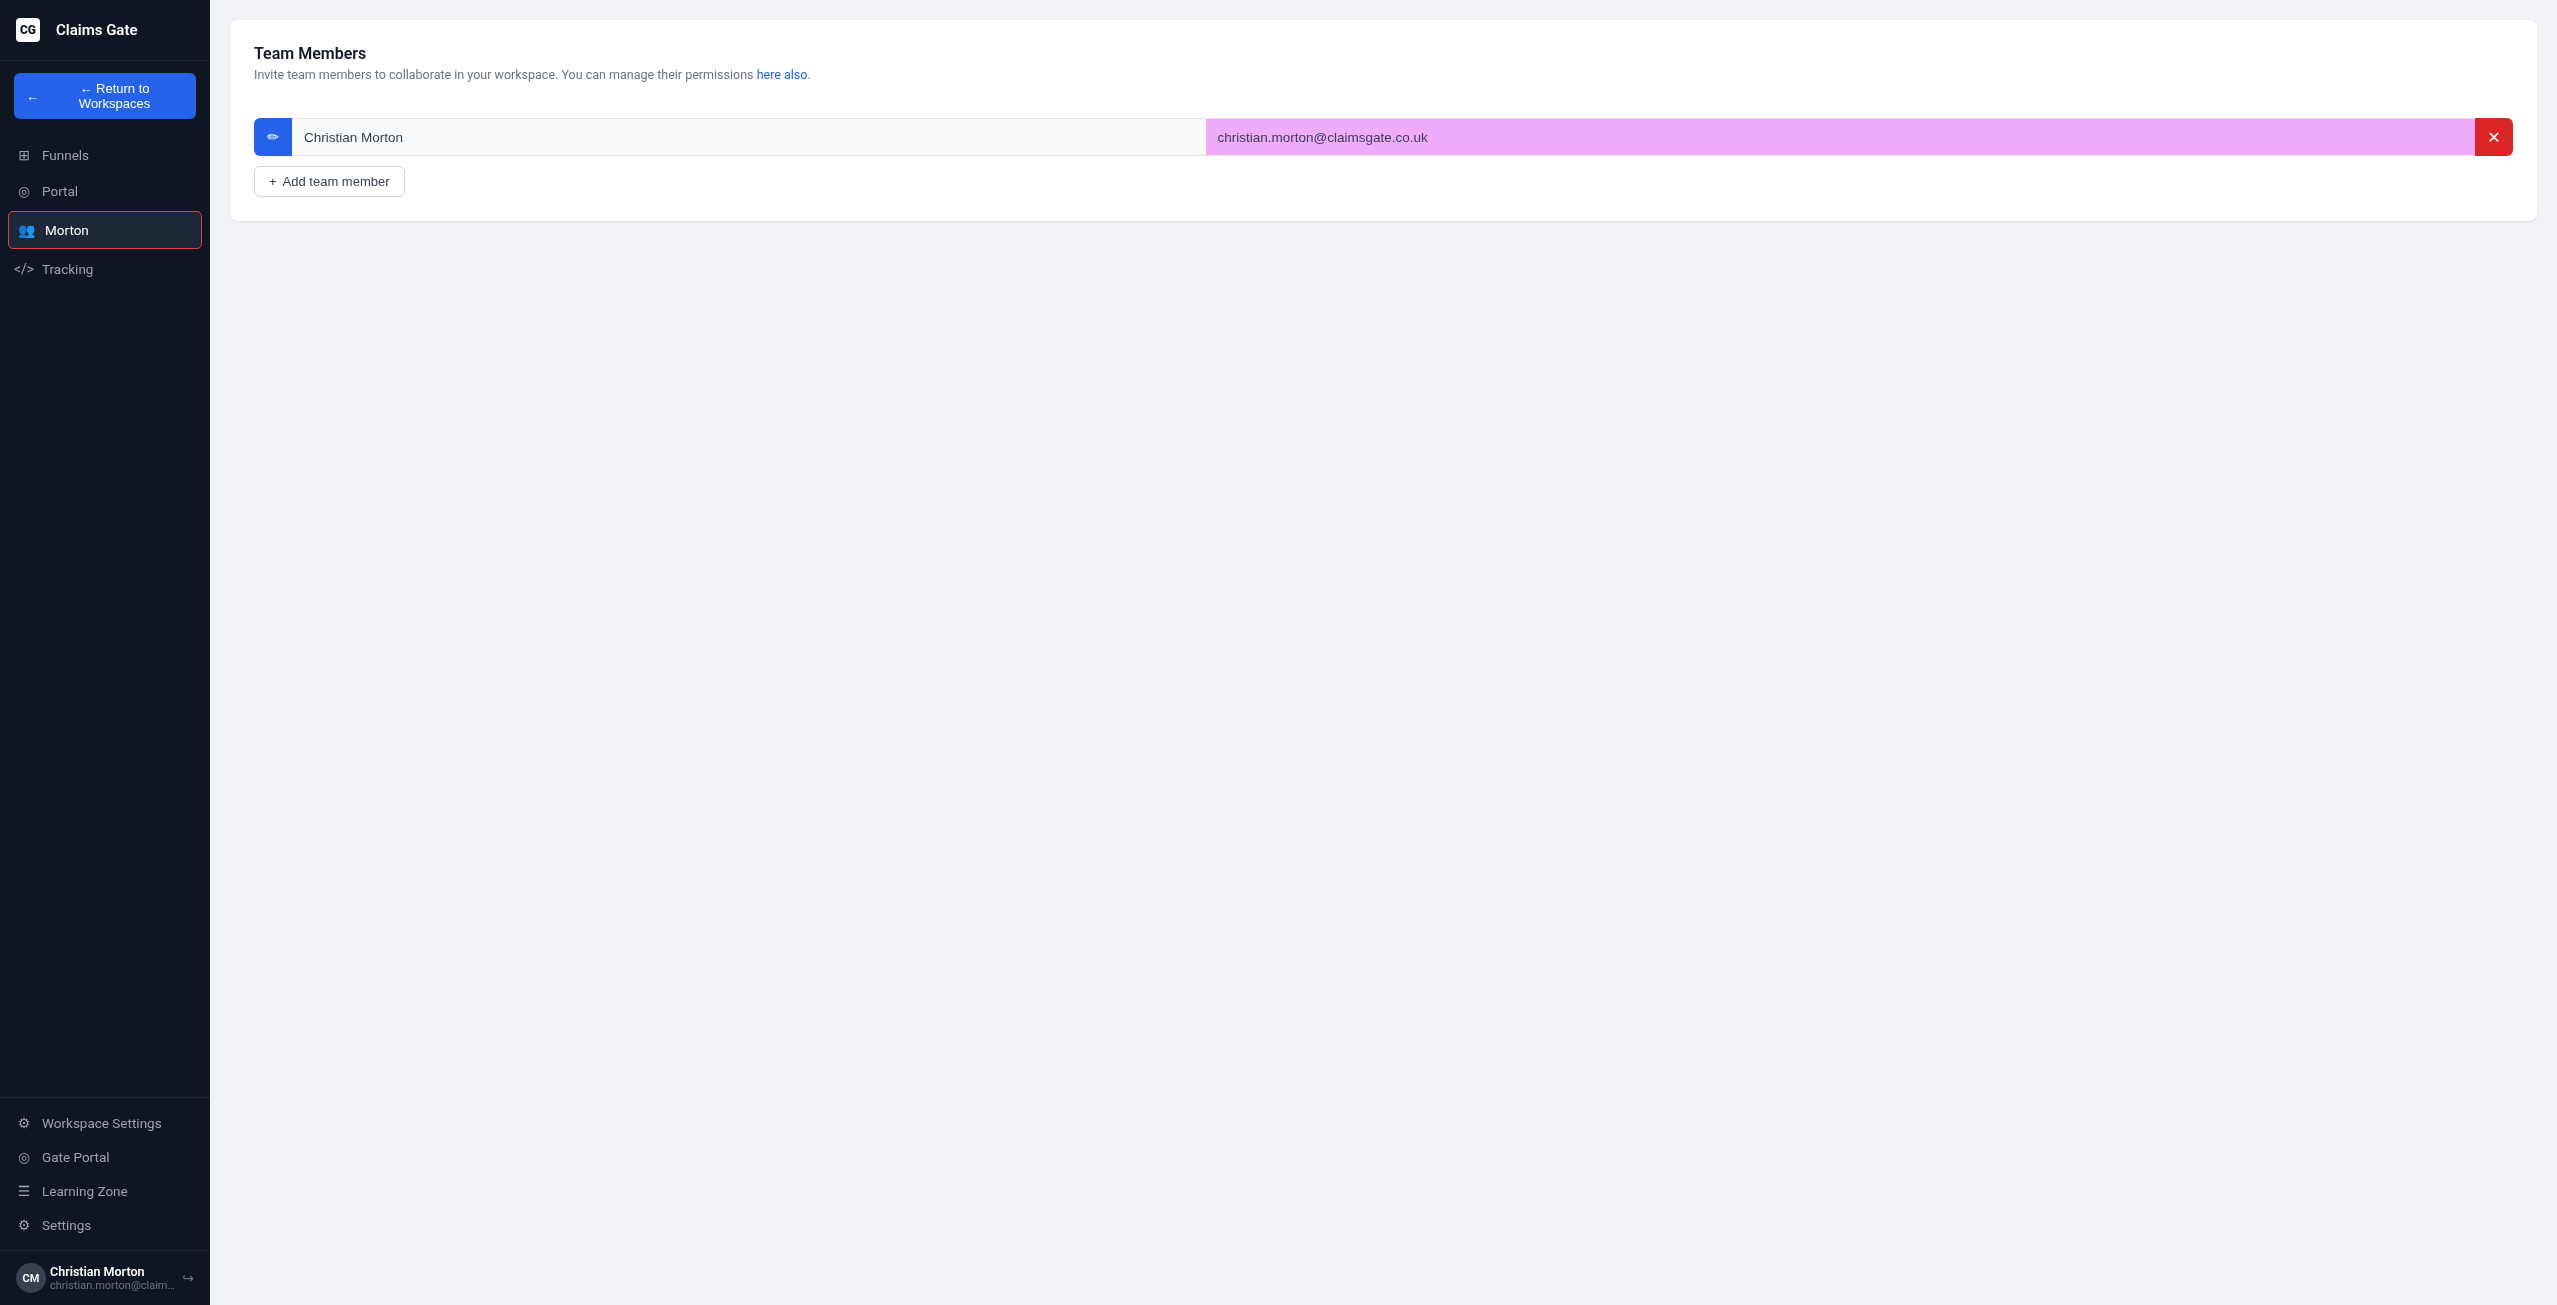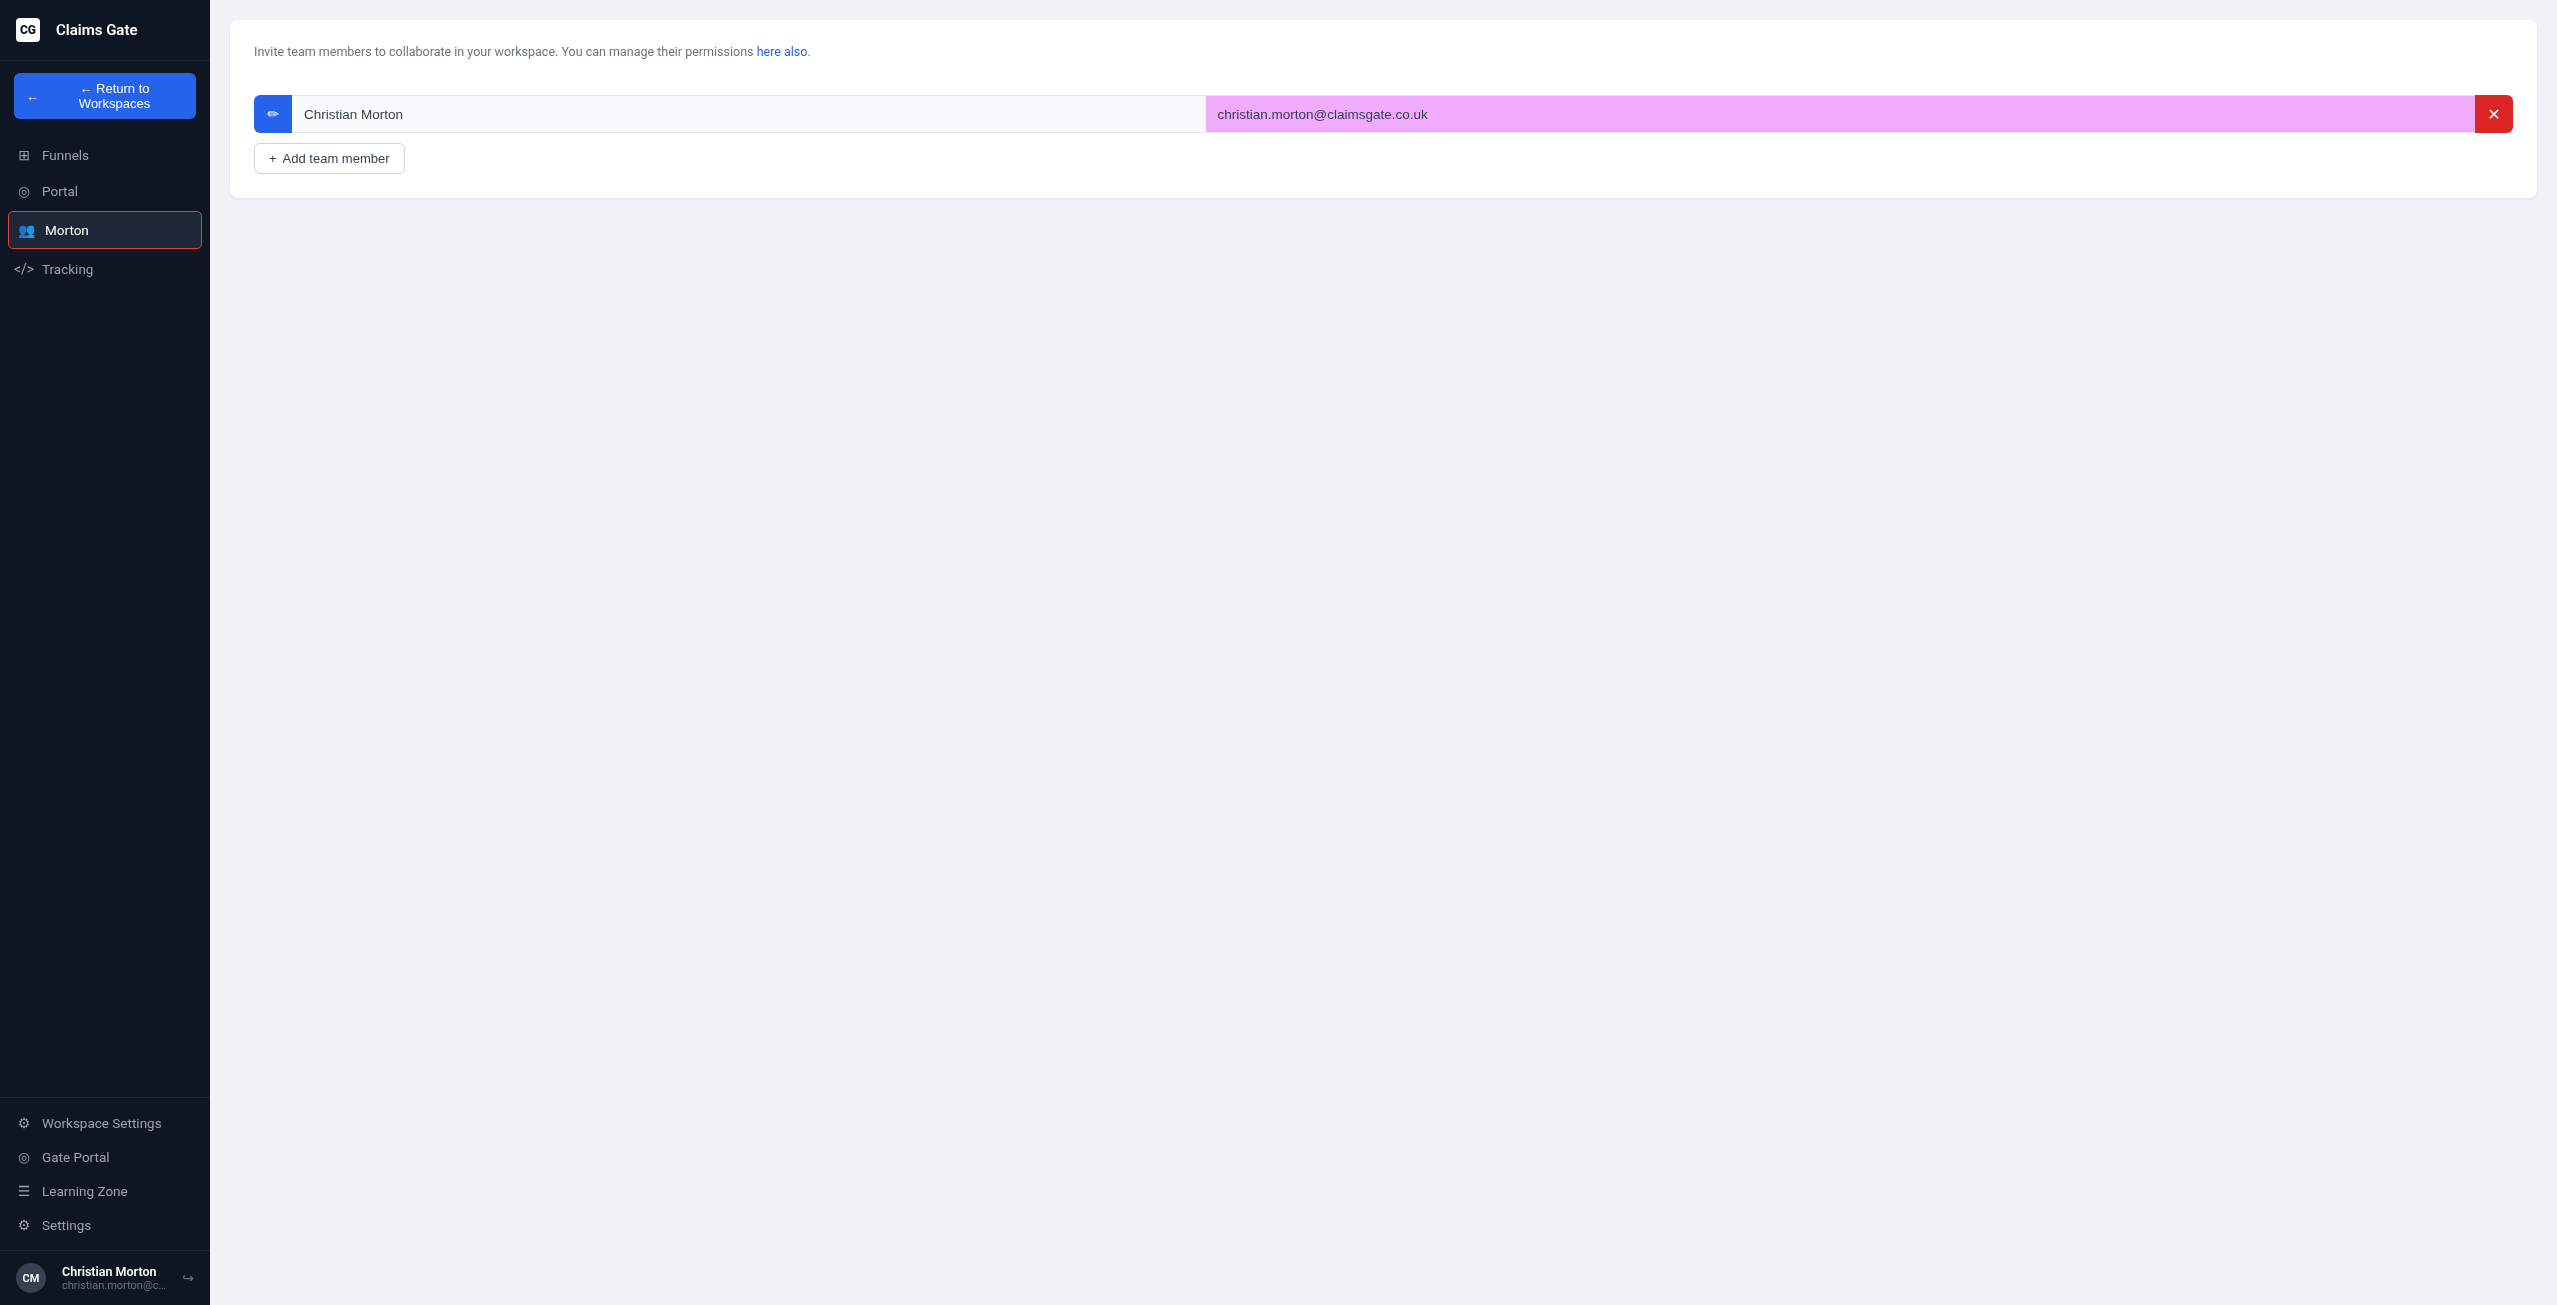--- a/index.html
+++ b/index.html
@@ -111,21 +111,21 @@
       color: #9ca3af;
       cursor: pointer;
       font-size: 13.5px;
     }
 
     .user-section {
       display: flex;
       align-items: center;
       padding: 12px 16px;
       border-top: 1px solid rgba(255,255,255,0.07);
-      gap: 16px;
+      gap: 4px;
     }
 
     .user-avatar {
       width: 30px;
       height: 30px;
       border-radius: 50%;
       background: #374151;
       display: flex;
       align-items: center;
       justify-content: center;
@@ -335,20 +335,21 @@
     <div class="user-info">
       <div class="user-name">Christian Morton</div>
       <div class="user-email">christian.morton@claims..</div>
     </div>
     <span class="logout-icon">↪</span>
   </div>
 </div>
 
 <div class="main-content">
   <div class="content-card">
+    <div class="section-title">Team Members</div>
     <div class="section-subtitle">
       Invite team members to collaborate in your workspace. You can manage their permissions <a href="#">here also</a>.
     </div>
 
     <div class="member-row">
       <button class="member-edit-btn">
         <span>✏</span>
       </button>
       <input class="member-name-field" type="text" value="Christian Morton" style="">
       <input class="member-email-field" type="text" value="christian.morton@claimsgate.co.uk" style="">

